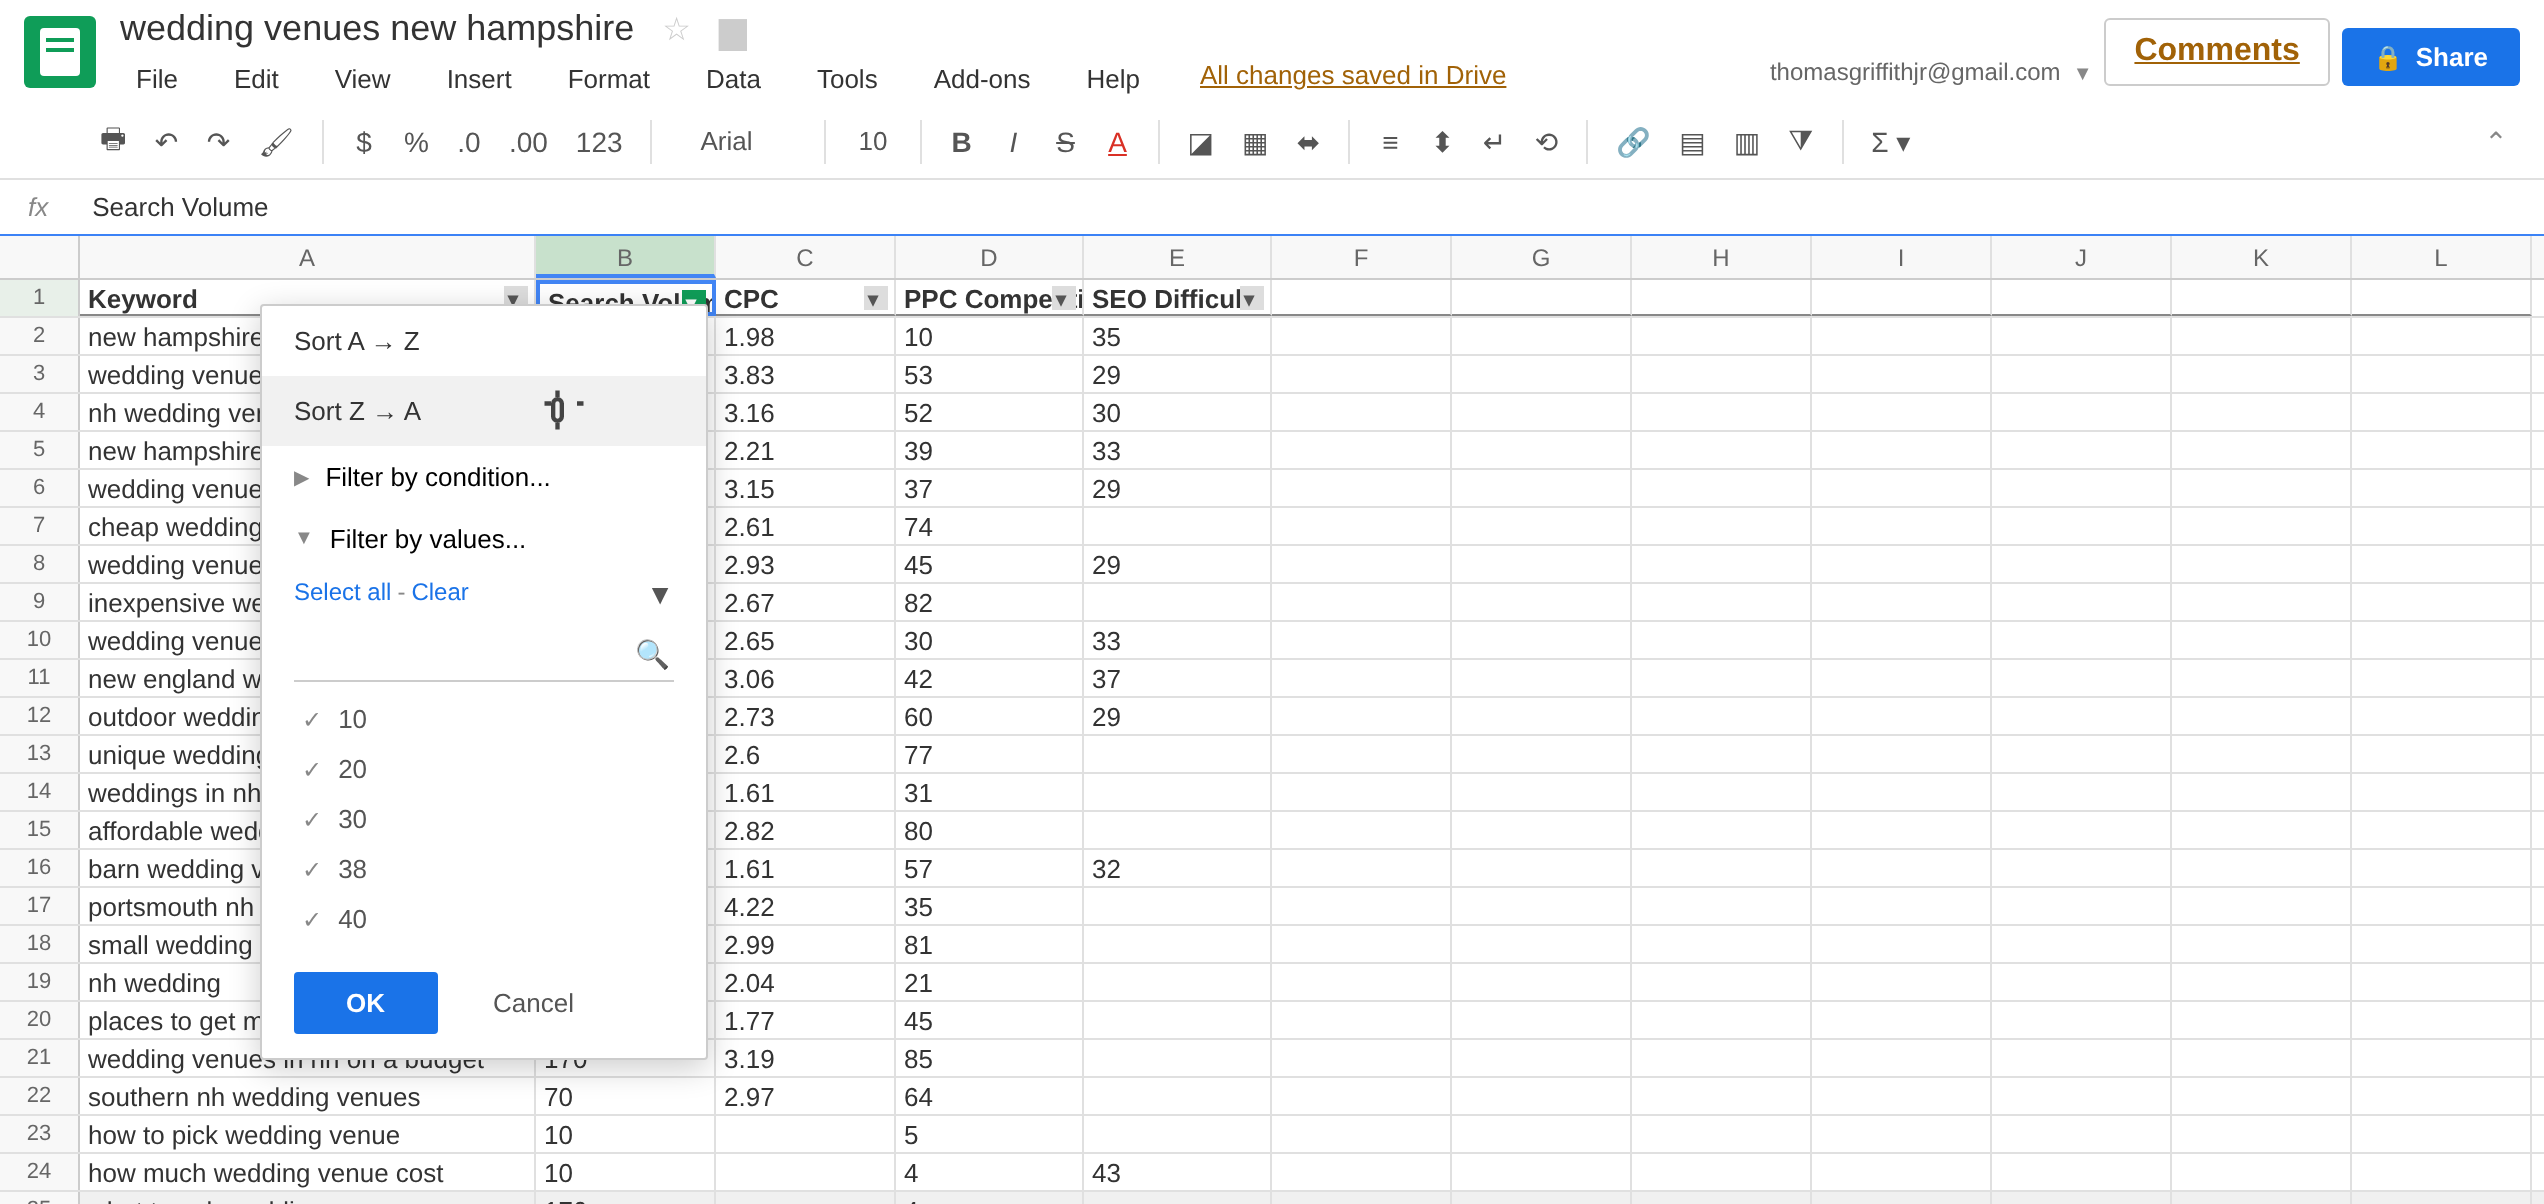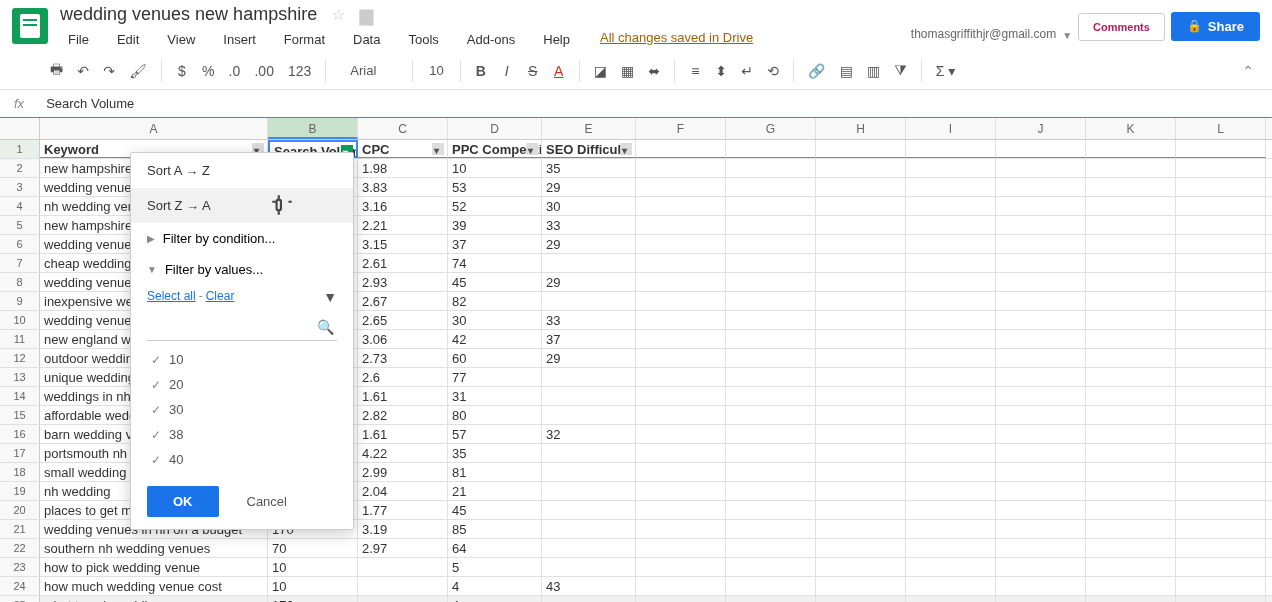--- a/index.html
+++ b/index.html
@@ -14,21 +14,21 @@
 .logo-inner::after { top:10px; }
 .title-area { flex: 1; }
 .doc-title { font-size: 18px; color: #333; display: flex; align-items: center; gap: 14px; }
 .star-icon { color: #ccc; font-size: 16px; }
 .folder-icon { color: #ccc; font-size: 18px; }
 .menubar { display: flex; gap: 12px; margin-top: 4px; }
 .menu-item { padding: 2px 8px; font-size: 13px; color: #333; cursor: pointer; }
 .saved-msg { color: #a16207; font-size: 13px; text-decoration: underline; margin-left: 10px; }
 .header-right { display: flex; align-items: flex-end; gap: 6px; }
 .user-email { font-size: 12px; color: #666; }
-.comments-btn { padding: 7px 14px; border: 1px solid #ccc; border-radius: 3px; font-size: 11px; font-weight: bold; color: #be185d; background: #fff; }
+.comments-btn { padding: 7px 14px; border: 1px solid #ccc; border-radius: 3px; font-size: 16px; font-weight: bold; color: #a16207; background: #fff; text-decoration: underline; }
 .share-btn { padding: 7px 16px; background: #1a73e8; color: #fff; border: none; border-radius: 3px; font-size: 13px; font-weight: bold; display: flex; align-items: center; gap: 6px; }
 .lock-icon { font-size: 12px; }
 .dropdown-caret { font-size: 10px; color: #888; }
 
 
 .toolbar { display: flex; align-items: center; height: 38px; border-bottom: 1px solid #e0e0e0; padding: 0 12px 0 44px; gap: 2px; position: relative; }
 .tb-btn { padding: 4px 6px; color: #555; font-size: 14px; cursor: pointer; min-width: 24px; text-align: center; }
 .tb-sep { width: 1px; height: 22px; background: #e0e0e0; margin: 0 6px; }
 .tb-font { font-size: 13px; padding: 4px 20px 4px 8px; min-width: 70px; position: relative; }
 .tb-fontsize { font-size: 13px; padding: 4px 8px; min-width: 30px; }
@@ -62,21 +62,21 @@
 .row.header-row { position: relative; z-index: 1; }
 .last-row { background: #f0f0f0; }
 
 
 .filter-popup { position: absolute; left: 130px; top: 152px; width: 224px; background: #fff; border: 1px solid #ccc; box-shadow: 0 4px 16px rgba(0,0,0,0.2); z-index: 100; border-radius: 2px; padding-bottom: 10px; }
 .popup-item { padding: 10px 16px; font-size: 13px; color: #333; cursor: pointer; }
 .popup-item.hovered { background: #f1f1f1; }
 .popup-expand { padding: 8px 16px; font-size: 13px; display: flex; align-items: center; gap: 8px; }
 .popup-expand .caret { font-size: 10px; color: #888; }
 .popup-links { padding: 4px 16px 8px 16px; font-size: 12px; }
-.popup-links a { color: #1a73e8; text-decoration: underline; cursor: pointer; }
+.popup-links a { color: #1a73e8; cursor: pointer; }
 .popup-links .sep { color: #888; margin: 0 3px; }
 .popup-funnel { float: right; font-size: 14px; color: #555; }
 .popup-search { margin: 6px 16px; position: relative; }
 .popup-search input { width: 100%; border: none; border-bottom: 1px solid #ccc; padding: 4px 20px 4px 4px; font-size: 13px; outline: none; }
 .popup-search .search-ic { position: absolute; right: 2px; top: 2px; color: #888; font-size: 14px; }
 .value-list { max-height: 130px; overflow-y: auto; margin: 4px 8px 4px 16px; position: relative; }
 .value-item { padding: 5px 4px; font-size: 13px; color: #555; display: flex; align-items: center; gap: 8px; cursor: pointer; }
 .value-item .check { color: #888; font-size: 12px; }
 .popup-actions { display: flex; gap: 12px; padding: 10px 16px 2px 16px; }
 .ok-btn { background: #1a73e8; color: #fff; border: none; padding: 8px 26px; font-size: 13px; font-weight: bold; border-radius: 2px; }

